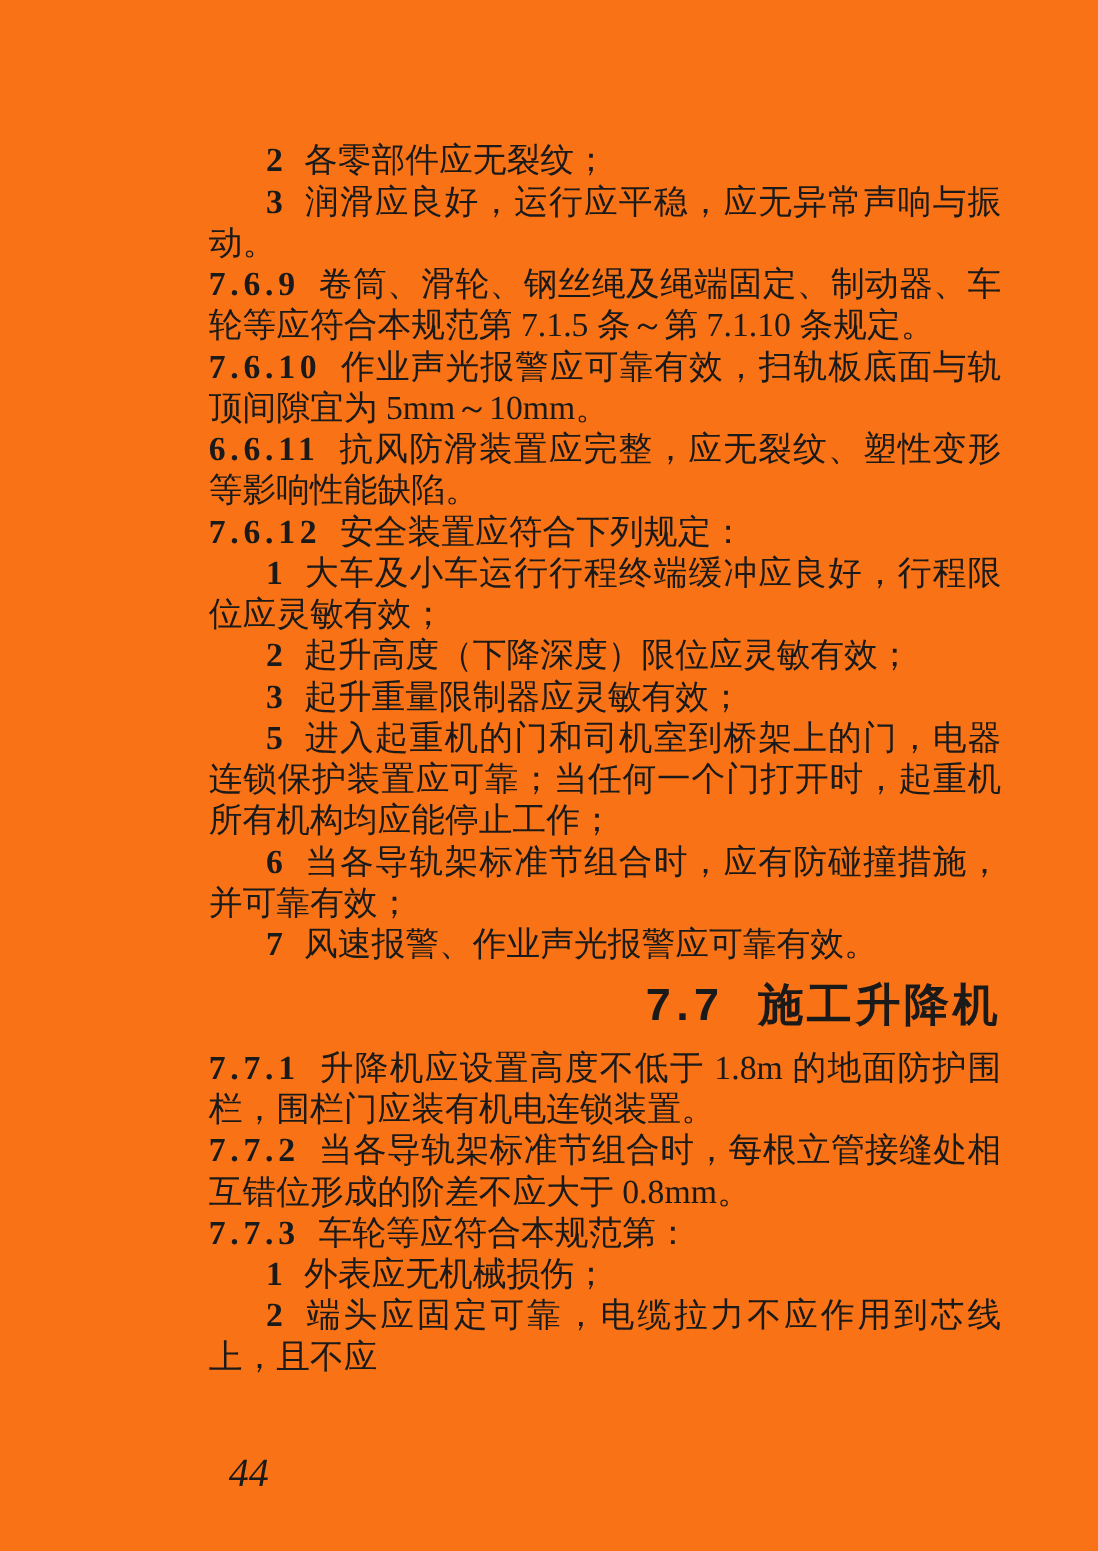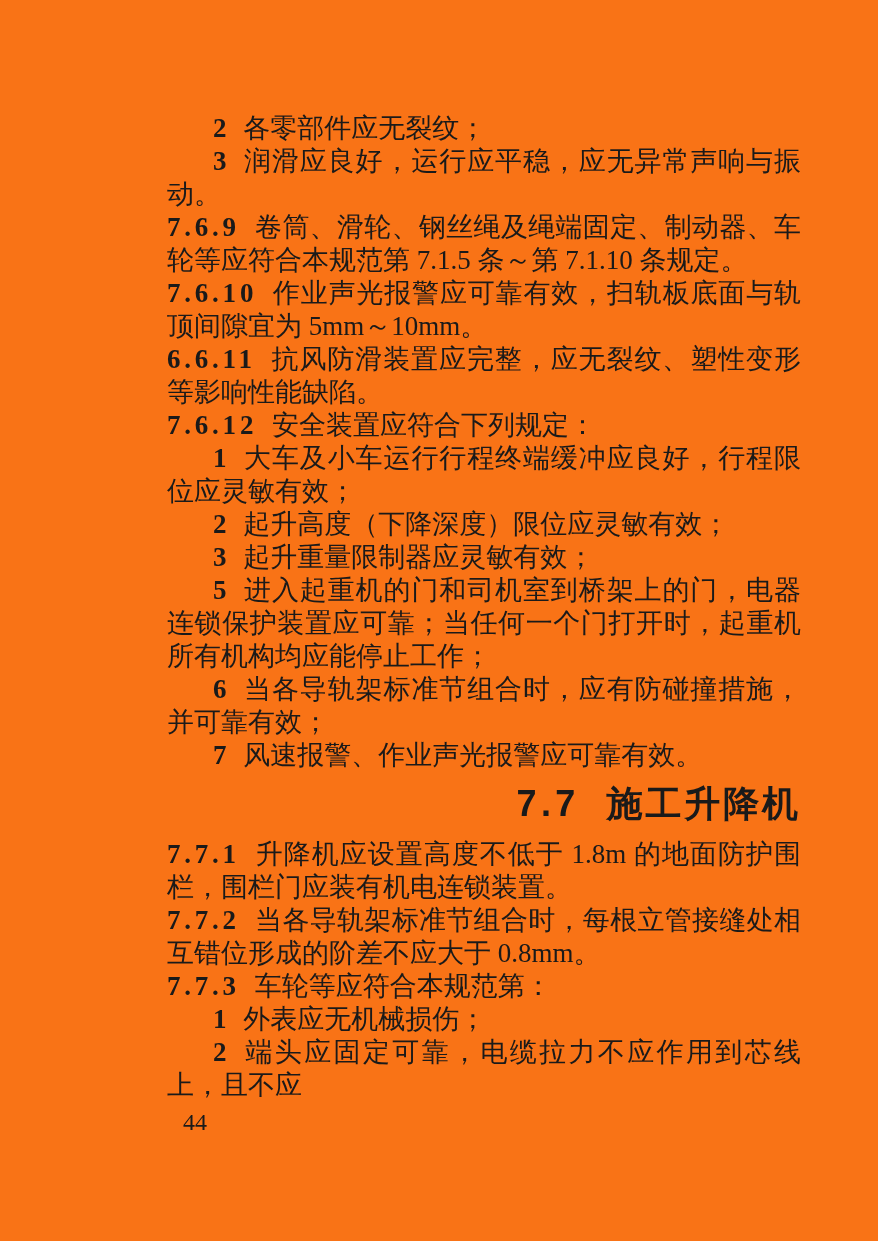--- a/index.html
+++ b/index.html
@@ -55,23 +55,24 @@
     line-height: 33px;
     letter-spacing: 0.08em;
   }
   .heading .h-num {
     margin-right: 0.75em;
     letter-spacing: 0.12em;
   }
   .page-number {
     position: absolute;
     left: 183px;
-    top: 1106px;
-    font-size: 24px;
+    top: 1162px;
+    font-size: 32px;
     line-height: 33px;
+    font-style: italic;
     font-family: "Liberation Serif", "DejaVu Serif", serif;
   }
 </style>
 </head>
 <body>
 
 <div class="page">
 
   <div class="text-block">
 

